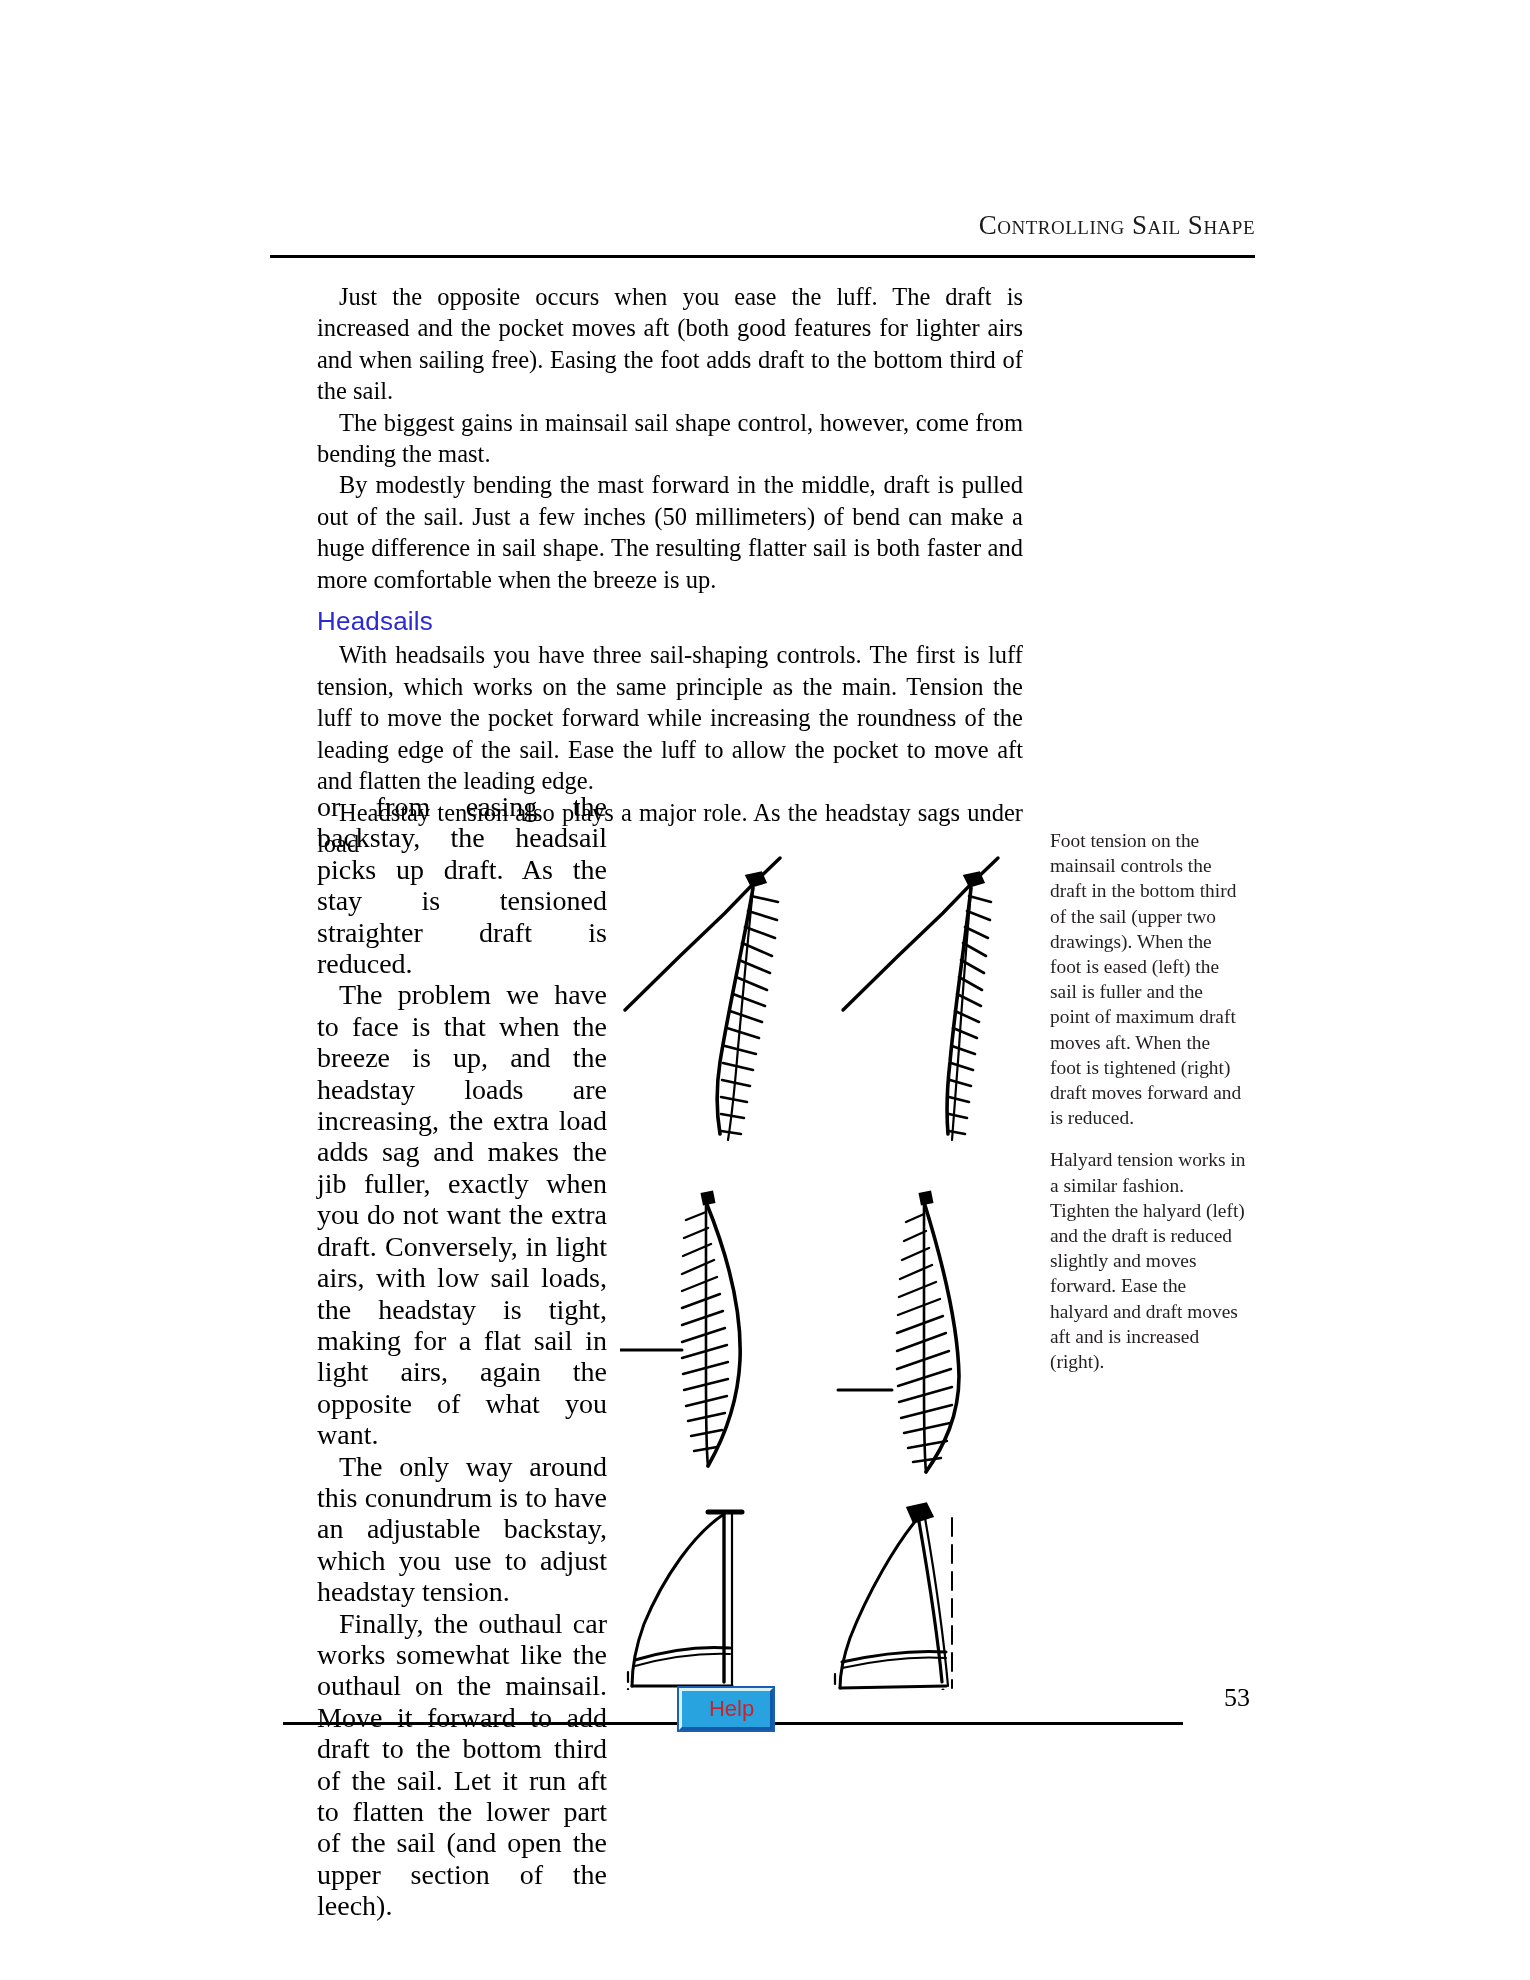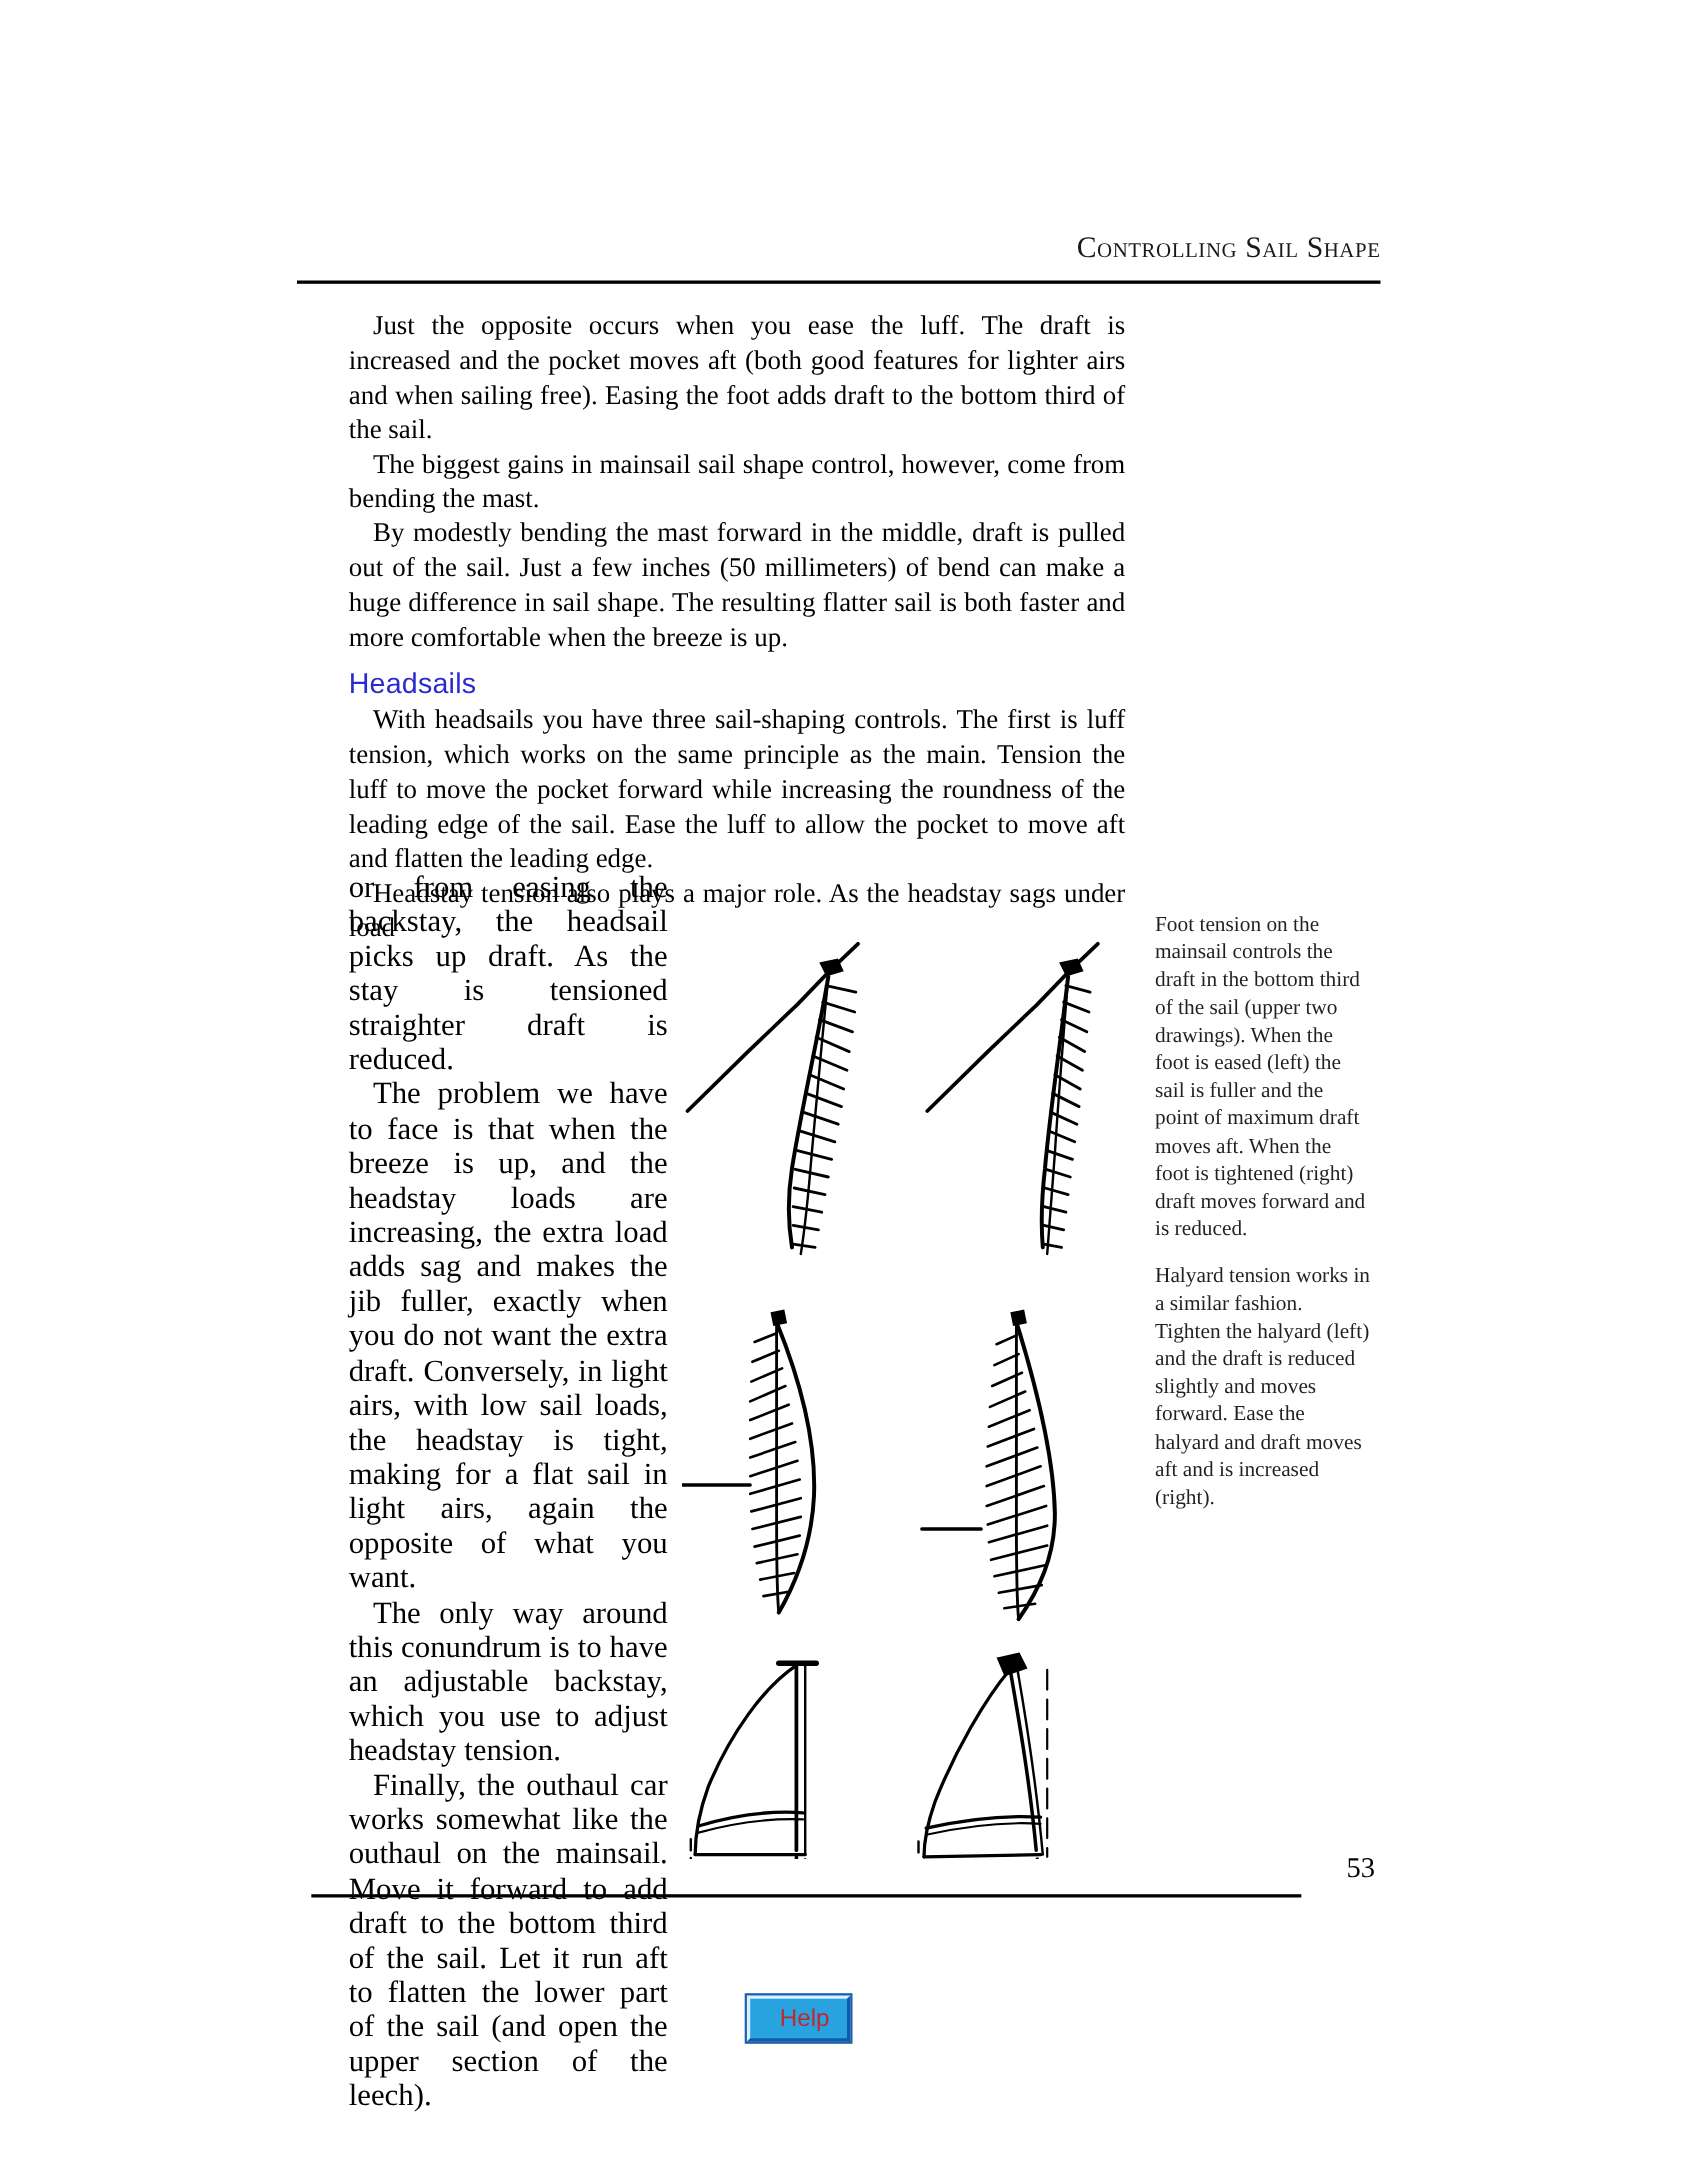--- a/index.html
+++ b/index.html
@@ -114,21 +114,21 @@
     left: 1180px; top: 1683px;
     width: 70px;
     text-align: right;
     font-size: 26px;
     color: #000000;
   }
 
   
   .help-btn {
     position: absolute;
-    left: 679px; top: 1814px;
+    left: 679px; top: 1688px;
     width: 94px; height: 42px;
     background: #29a3e0;
     border-top: 3px solid #d8f2fc;
     border-left: 3px solid #d8f2fc;
     border-right: 3px solid #1458a8;
     border-bottom: 3px solid #1458a8;
     outline: 2px solid #1a5fb0;
     display: flex;
     align-items: center;
     justify-content: center;

